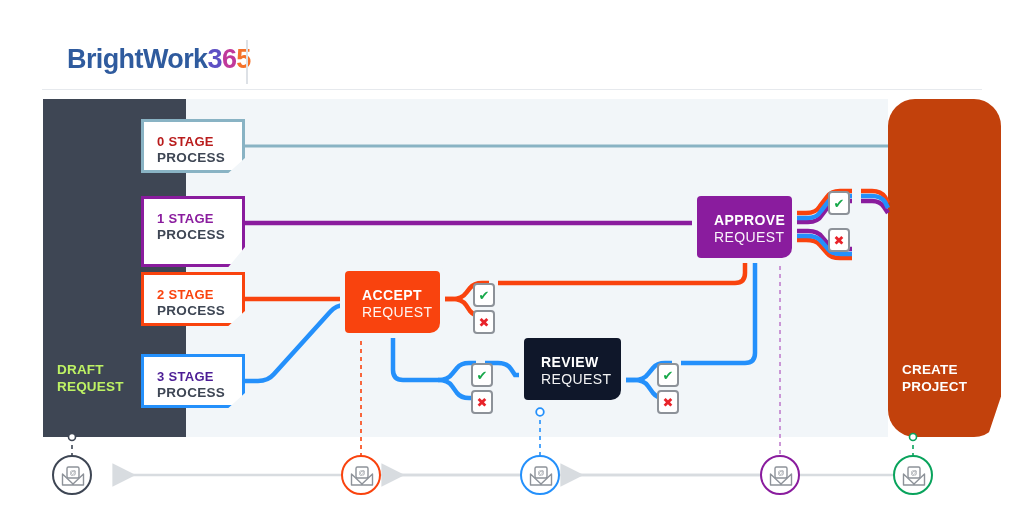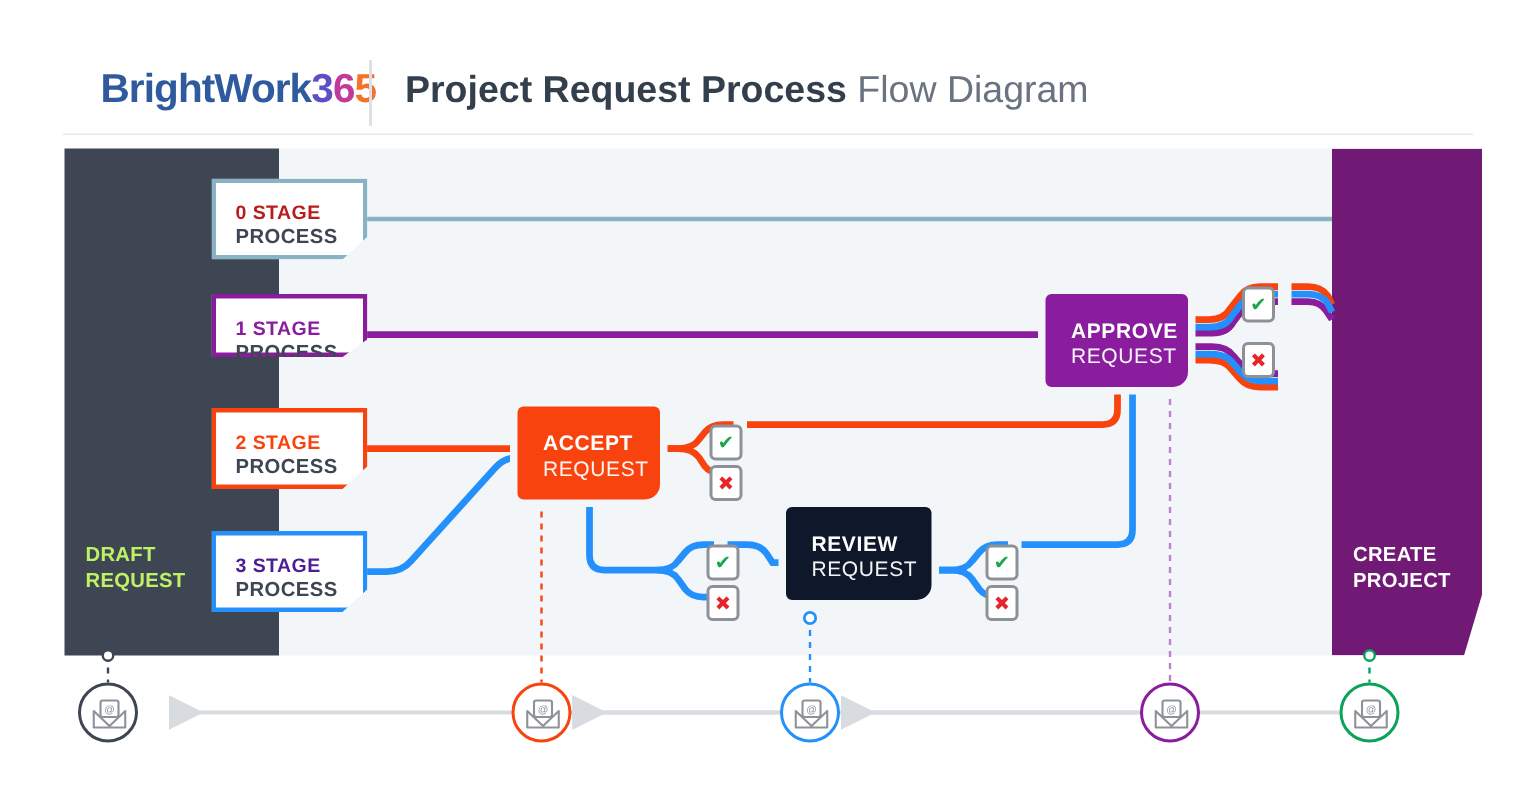--- a/index.html
+++ b/index.html
@@ -23,22 +23,22 @@
          color:#3E4A59;white-space:nowrap;}
   .title .b{font-weight:bold;color:#333F4D;}
   .title .l{font-weight:normal;color:#6A7382;}
   .hdr-rule{position:absolute;left:42px;top:89px;width:940px;height:1px;background:#E6E9ED;}
 
   
   .panel-light{position:absolute;left:186px;top:99px;width:702px;height:338px;background:#F2F6F9;}
   .panel-dark{position:absolute;left:43px;top:99px;width:143px;height:338px;background:#3E4654;}
   .panel-dark .plabel{position:absolute;left:14px;top:262px;width:120px;color:#bef264;
        font-size:13.5px;font-weight:bold;line-height:1.28;letter-spacing:.2px;}
-  .panel-green{position:absolute;left:888px;top:99px;width:100px;height:338px;background:#701a75;
-       clip-path:polygon(0 0,100% 0,100% 88%,88% 100%,0 100%);}
+  .panel-green{position:absolute;left:888px;top:99px;width:113px;height:338px;background:#c2410c;
+       clip-path:polygon(0 0,100% 0,100% 88%,88% 100%,0 100%);border-radius:27px;}
   .panel-green .plabel{position:absolute;left:14px;top:262px;width:90px;color:#fff;
        font-size:13.5px;font-weight:bold;line-height:1.28;letter-spacing:.2px;}
 
   
   svg.wires{position:absolute;left:0;top:0;width:1024px;height:530px;pointer-events:none;}
 
   
   .chip{position:absolute;background:#ffffff;box-sizing:border-box;}
   .chip .t1{position:absolute;left:13px;top:13px;font-size:13px;font-weight:bold;
             letter-spacing:.3px;line-height:1;}
@@ -67,21 +67,20 @@
   .env svg{position:absolute;left:7px;top:8px;}
 </style>
 </head>
 <body>
 
 <div id="stage">
 
   <div class="hdr">
     <div class="logo"><span class="bw">BrightWork</span><span class="n3">3</span><span class="n6">6</span><span class="n5">5</span></div>
     <div class="hdr-div"></div>
-    <div class="title"><span class="b">Project Request Process</span> <span class="l">Flow Diagram</span></div>
     <div class="hdr-rule"></div>
   </div>
 
   <div class="panel-light"></div>
 
   <div class="panel-dark">
     <div class="plabel"><span>DRAFT</span><br><span>REQUEST</span></div>
   </div>
 
   <div class="panel-green">
@@ -151,21 +150,21 @@
     <path d="M760,475 H563" stroke="#D8DCE0" stroke-width="2.6" fill="none" marker-end="url(#ar)"></path>
     <path d="M520,475 H384" stroke="#D8DCE0" stroke-width="2.6" fill="none" marker-end="url(#ar)"></path>
   </svg>
 
   <div class="chip" style="left:141px;top:119px;width:104px;height:54px;border:3px solid #89B3C4;
               clip-path:polygon(0 0,100% 0,100% 72%,84% 100%,0 100%);">
     <div class="t1" style="color:#b91c1c;">0 STAGE</div>
     <div class="t2">PROCESS</div>
   </div>
 
-  <div class="chip" style="left:141px;top:196px;width:104px;height:42px;border:3px solid #8A1C9E;
+  <div class="chip" style="left:141px;top:196px;width:104px;height:71px;border:3px solid #8A1C9E;
               clip-path:polygon(0 0,100% 0,100% 72%,84% 100%,0 100%);">
     <div class="t1" style="color:#8A1C9E;">1 STAGE</div>
     <div class="t2">PROCESS</div>
   </div>
 
   <div class="chip" style="left:141px;top:272px;width:104px;height:54px;border:3px solid #F9430E;
               clip-path:polygon(0 0,100% 0,100% 72%,84% 100%,0 100%);padding-left:45px;">
     <div class="t1" style="color:#F9430E;">2 STAGE</div>
     <div class="t2">PROCESS</div>
   </div>

